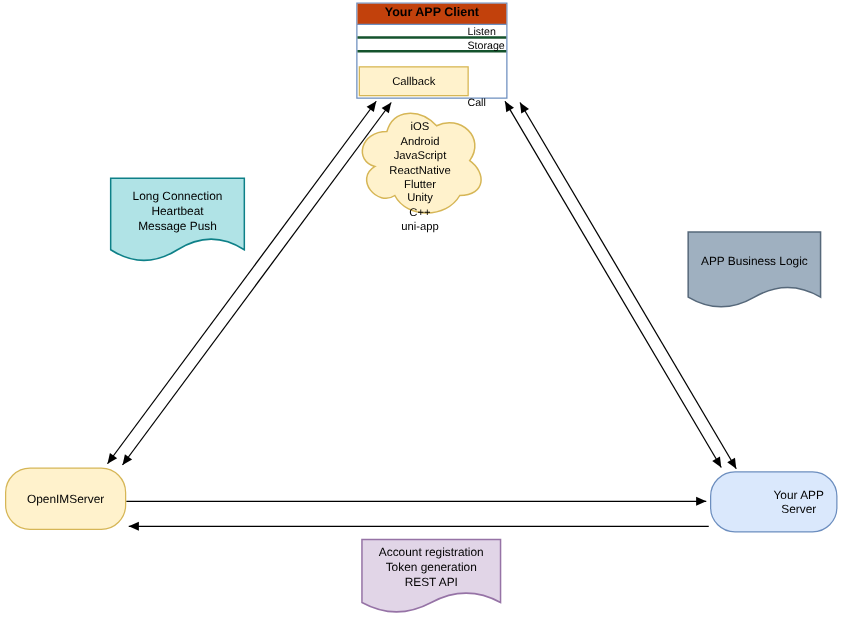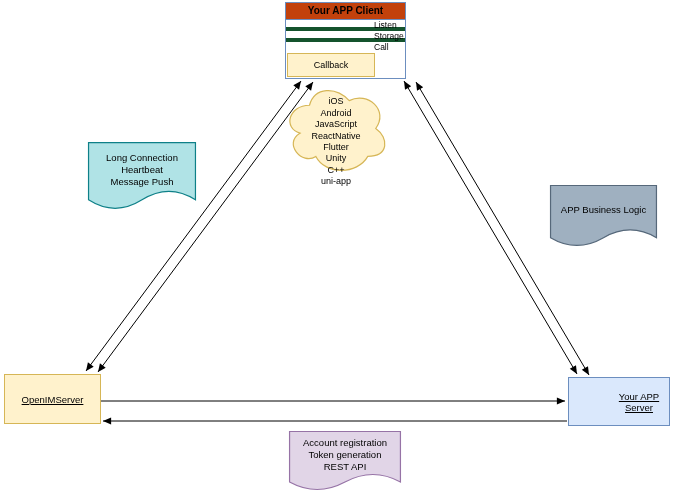--- a/index.html
+++ b/index.html
@@ -8,21 +8,21 @@
   #stage { position:relative; width:675px; height:500px; background:#ffffff; overflow:hidden; }
 
   #arrows { position:absolute; left:0; top:0; width:675px; height:500px; }
 
   
   .client-box { position:absolute; left:285px; top:2px; width:121px; height:77px;
                 background:#ffffff; border:1px solid #6c8ebf; }
   .client-header { height:17px; background:#c2410c; border-bottom:1px solid #6c8ebf;
                    font-weight:bold; font-size:10px; line-height:16px; text-align:center; }
   .port-row { height:11px; font-size:8.5px; line-height:11px; padding-left:88px;
-              border-bottom:4px solid #14532d; }
+              border-bottom:2px solid #14532d; }
   .port-row.last { border-bottom:none; }
   .sdk-box { position:absolute; left:1px; bottom:1px; width:88px; height:24px;
              background:#fff2cc; border:1px solid #d6b656; font-size:9px;
              line-height:22px; text-align:center; }
 
   
   .cloud { position:absolute; left:283px; top:82px; width:106px; height:93px; }
   .cloud svg, .note svg { position:absolute; left:0; top:0; width:100%; height:100%; overflow:visible; }
   .cloud-text { position:absolute; inset:0; display:flex; align-items:center; justify-content:center;
                 text-align:center; font-size:9px; line-height:11.4px; white-space:pre-line;margin-top:27px; }
@@ -31,22 +31,22 @@
   .note { position:absolute; font-size:9.5px; line-height:12px; }
   .note-text { position:absolute; left:0; right:0; top:0; bottom:13px;
                display:flex; align-items:center; justify-content:center;
                text-align:center; white-space:pre-line; }
   .note-teal   { left:88px;  top:142px; width:108px; height:68px; }
   .note-gray   { left:513px; top:185px; width:107px; height:62px;margin-left:37px; }
   .note-purple-center { left:289px; top:331px; width:112px; height:58px; }
   .note-purple-bottom { left:289px; top:431px; width:112px; height:60px; }
 
   
-  .server-box { position:absolute; border-radius:0; font-size:9.5px;
-                display:flex; align-items:center; justify-content:center; text-align:center;text-decoration:underline; }
+  .server-box { position:absolute; border-radius:20px; font-size:9.5px;
+                display:flex; align-items:center; justify-content:center; text-align:center; }
   .openim    { left:4px;   top:374px; width:97px;  height:50px; background:#fff2cc; border:1px solid #d6b656; }
   .appserver { left:568px; top:377px; width:102px; height:49px; background:#dae8fc; border:1px solid #6c8ebf; }
 </style>
 </head>
 <body>
 
 <div id="stage">
 
   <svg id="arrows" width="675" height="500">
     <defs>
@@ -59,21 +59,21 @@
     <line x1="404" y1="81" x2="577" y2="374" stroke="#000" stroke-width="1" marker-start="url(#arrow)" marker-end="url(#arrow)"></line>
     <line x1="416" y1="82" x2="589" y2="375" stroke="#000" stroke-width="1" marker-start="url(#arrow)" marker-end="url(#arrow)"></line>
     <line x1="101" y1="401" x2="565" y2="401" stroke="#000" stroke-width="1" marker-end="url(#arrow)"></line>
     <line x1="567" y1="421" x2="103" y2="421" stroke="#000" stroke-width="1" marker-end="url(#arrow)"></line>
   </svg>
 
   <div class="client-box">
     <div class="client-header" style="white-space: pre-line;">Your APP Client</div>
     <div class="port-row" style="white-space: pre-line;">Listen</div>
     <div class="port-row" style="white-space: pre-line;">Storage</div>
-    <div class="port-row last" style="white-space: pre-line;">Call</div>
+    <div class="port-row last" style="white-space: pre-line; margin-top: 35px;">Call</div>
     <div class="sdk-box" style="white-space: pre-line;">Callback</div>
   </div>
 
   <div class="cloud">
     <svg viewBox="0 0 100 100" preserveAspectRatio="none">
       <path d="M25,25 C5,25 0,50 16,55 C0,66 18,90 31,80 C40,100 70,100 80,80 C100,80 100,60 87.5,50 C100,30 80,10 62.5,20 C50,5 30,5 25,25 Z" stroke-width="1.2" vector-effect="non-scaling-stroke" fill="#fff2cc" stroke="#d6b656"></path>
     </svg>
     <div class="cloud-text" style="white-space: pre-line;">iOS
 Android
 JavaScript

